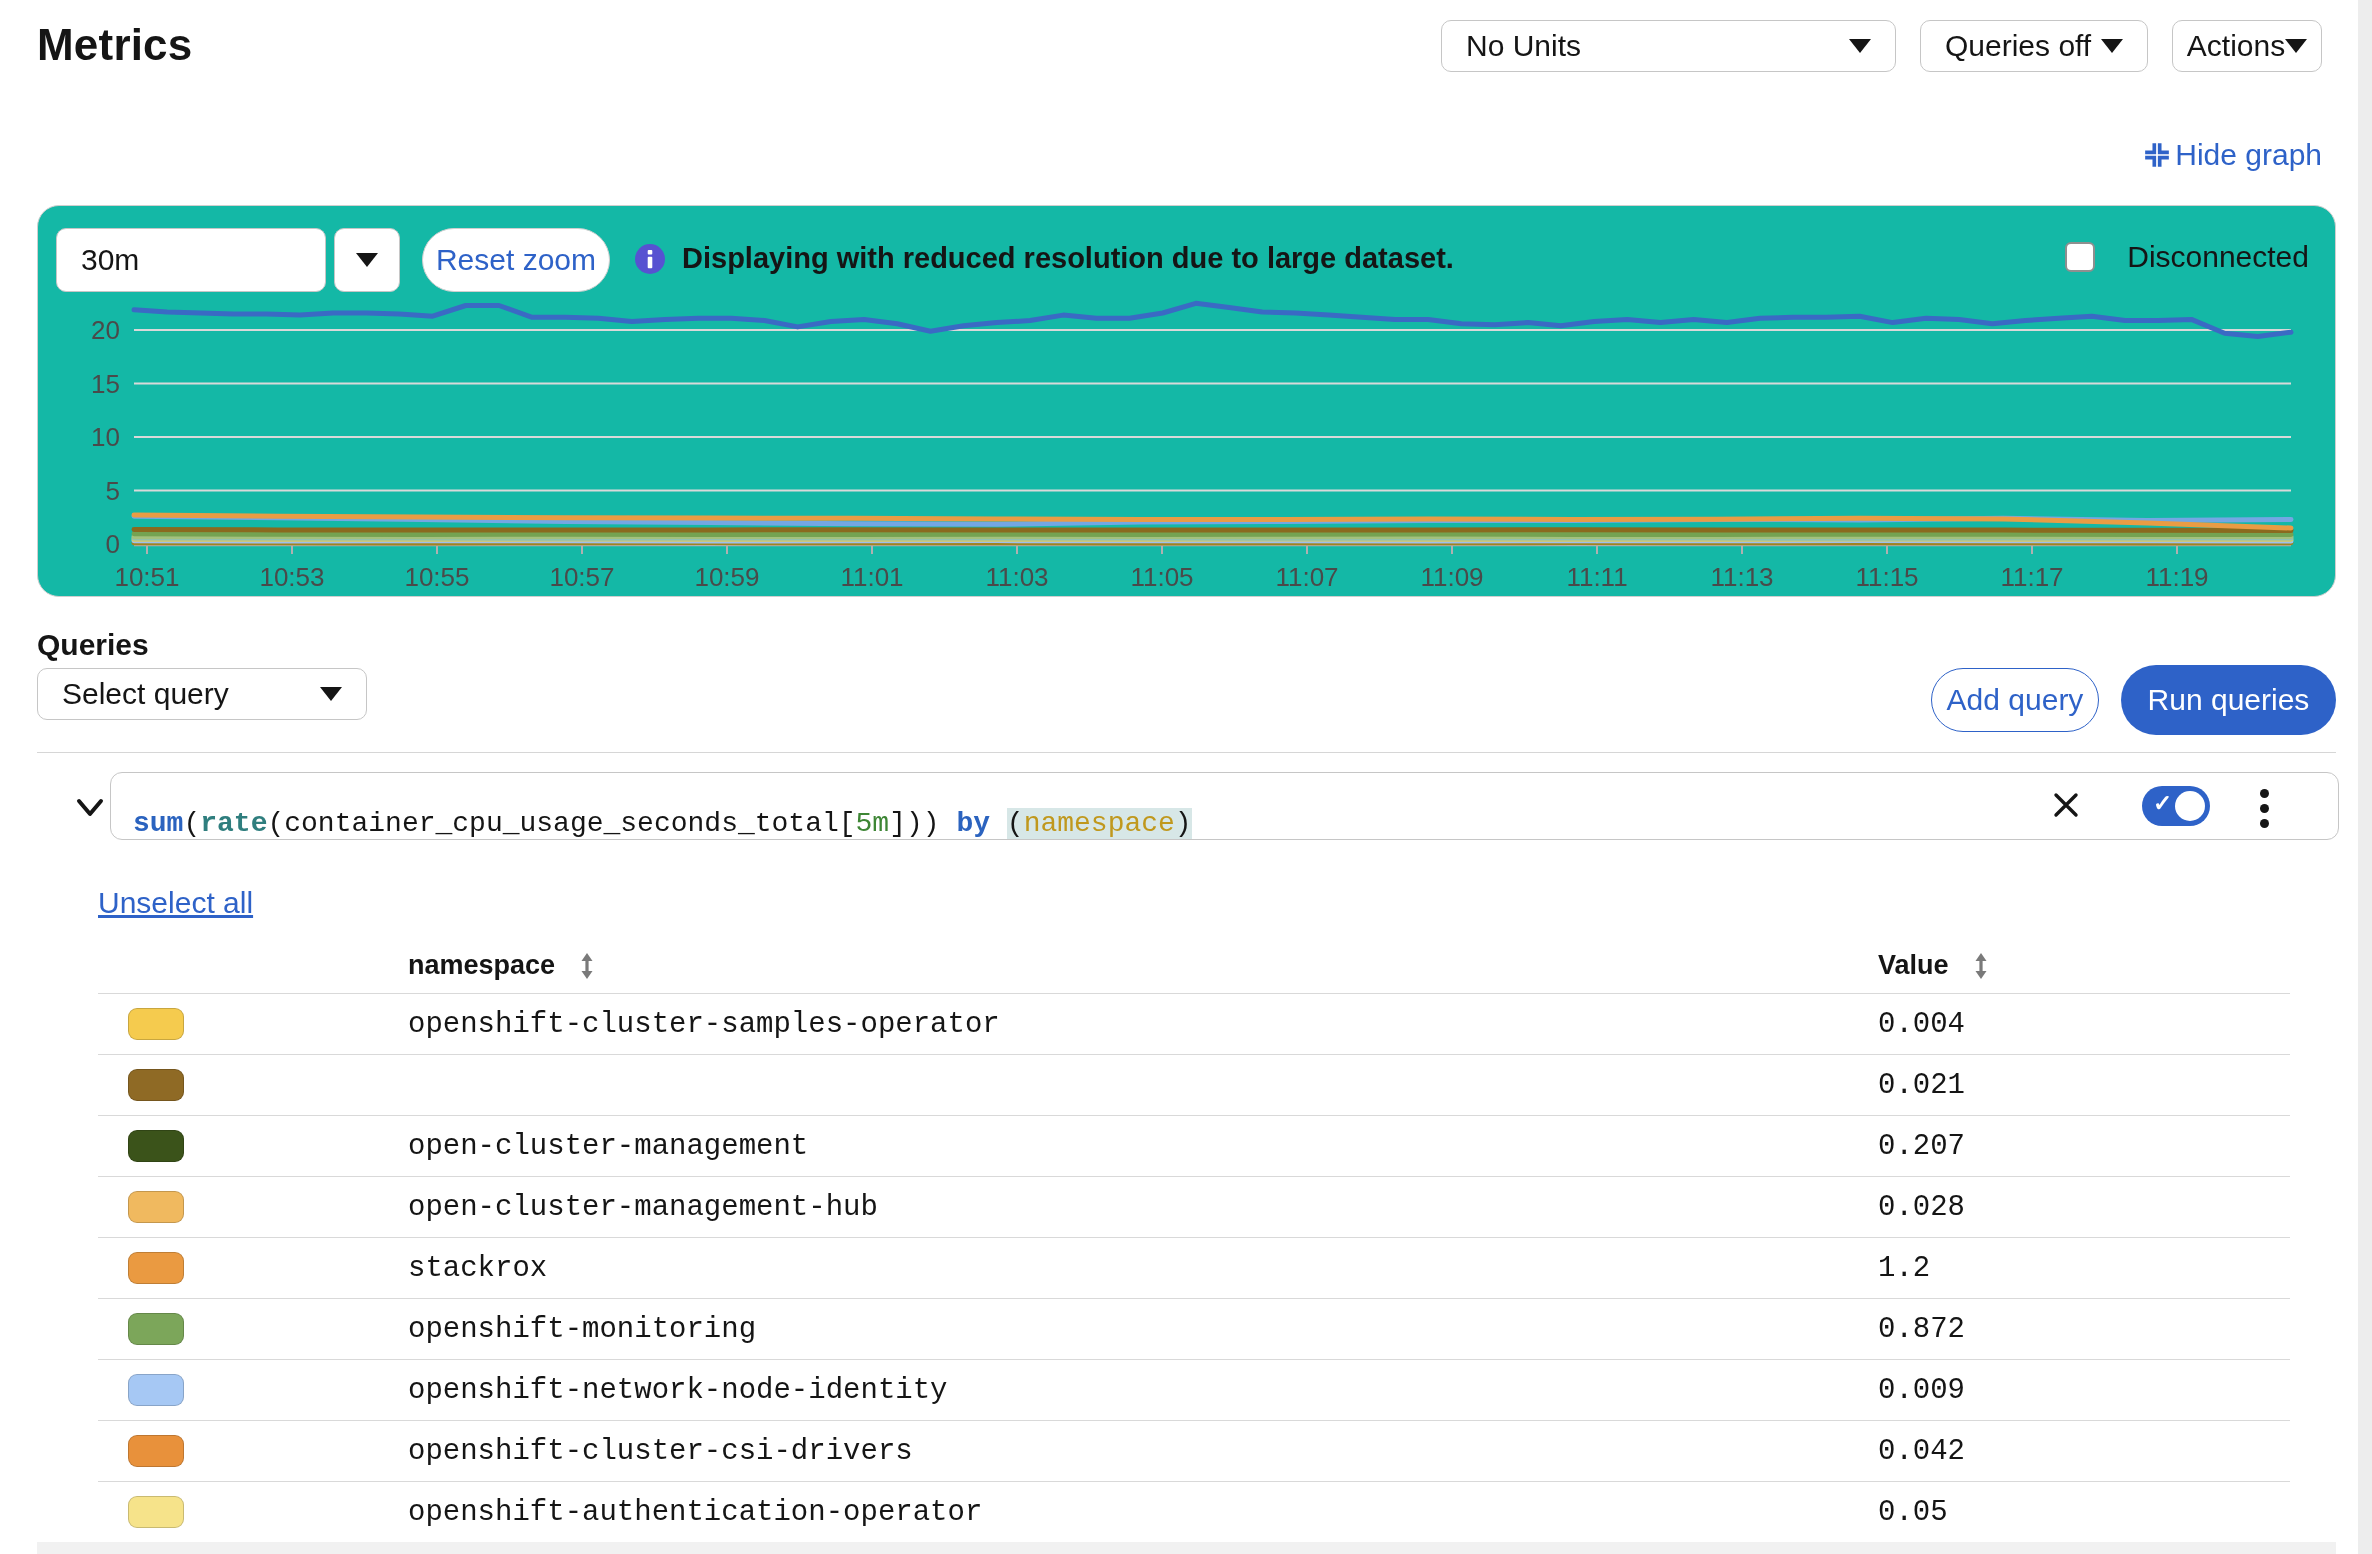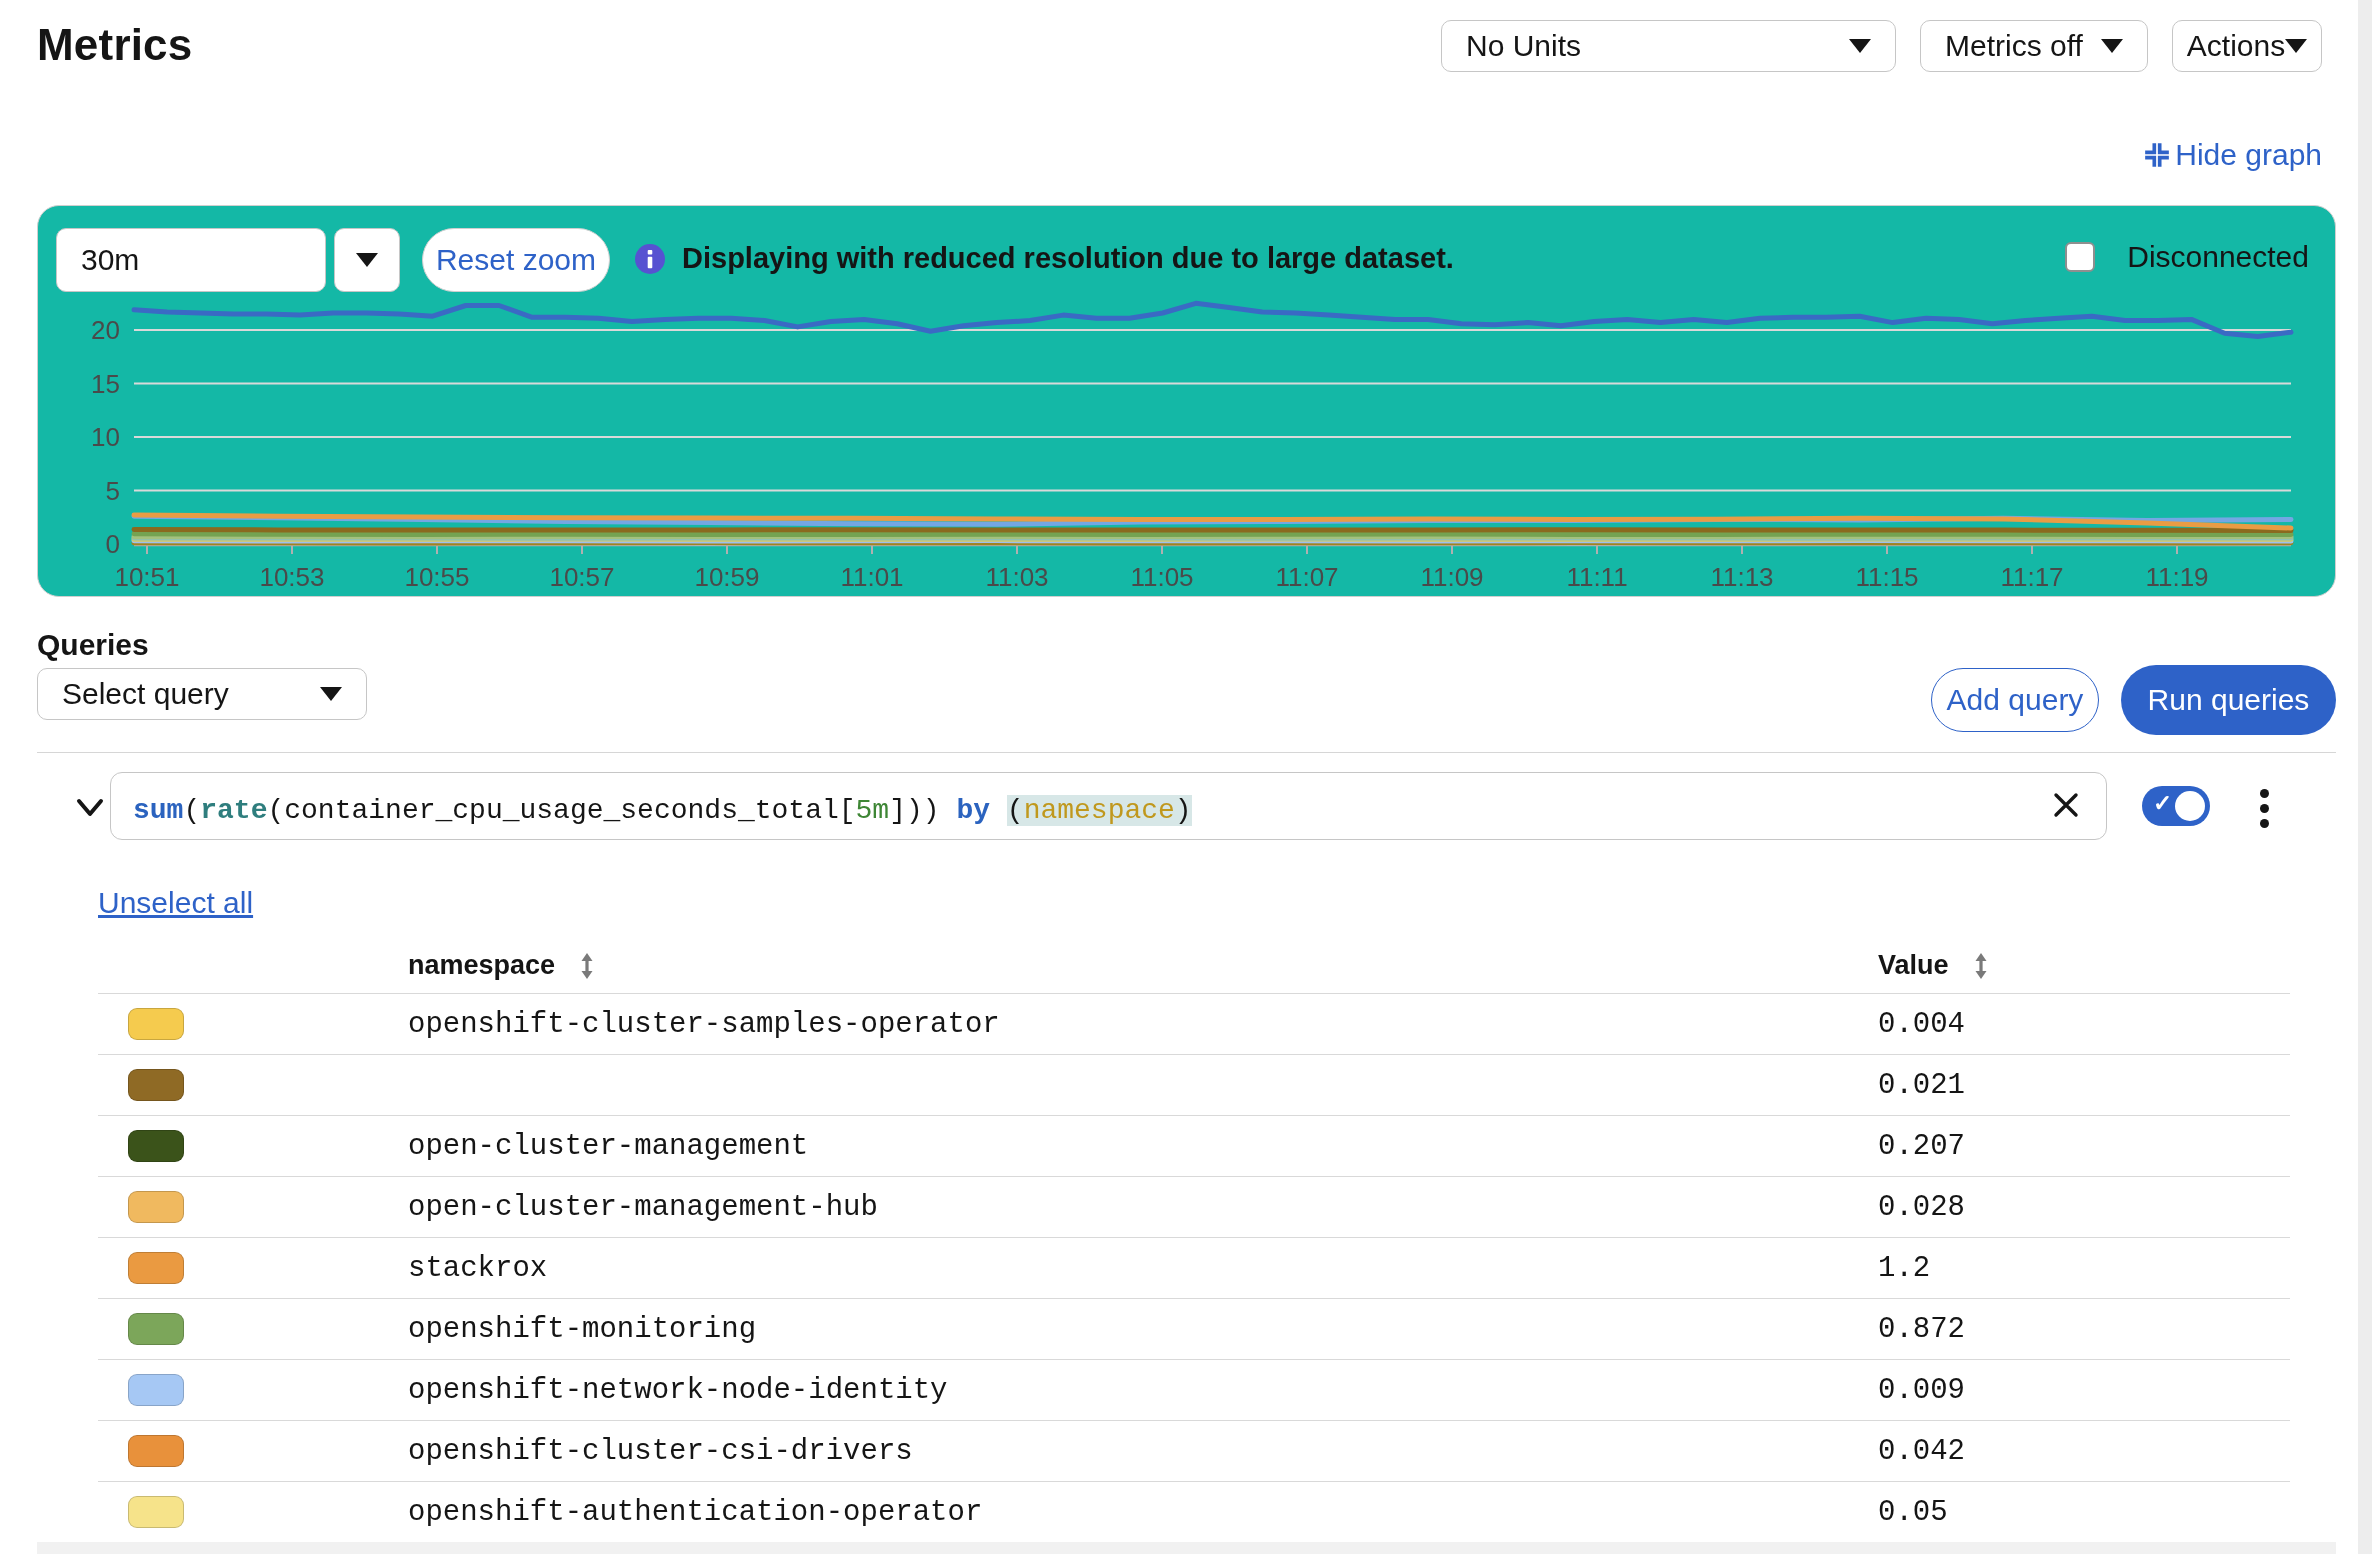--- a/index.html
+++ b/index.html
@@ -31,21 +31,21 @@
 
   
   #queries-label { position:absolute; top:628px; left:37px; font-size:30px; font-weight:700; }
   #select-query { position:absolute; top:668px; left:37px; width:330px; }
   #add-query-button { position:absolute; top:668px; left:1931px; width:168px; height:64px; border:1.5px solid var(--accent); border-radius:999px; background:#fff; color:var(--accent); font-size:30px; display:flex; align-items:center; justify-content:center; cursor:pointer; }
   #run-queries-button { position:absolute; top:665px; left:2121px; width:215px; height:70px; border:none; border-radius:999px; background:var(--accent); color:#fff; font-size:30px; display:flex; align-items:center; justify-content:center; cursor:pointer; }
   #queries-divider { position:absolute; top:752px; left:37px; width:2299px; height:1px; background:#d6d6d6; }
 
   
   #expand-toggle { position:absolute; top:794px; left:70px; width:40px; height:30px; background:none; border:none; cursor:pointer; }
-  #expression-field { position:absolute; top:772px; left:110px; width:1997px; height:68px; border:1.5px solid var(--border); border-radius:12px; background:#fff; display:flex; align-items:center; padding:8px 70px 0 22px; cursor:text; }
+  #expression-field { position:absolute; top:772px; left:110px; width:2229px; height:68px; border:1.5px solid var(--border); border-radius:12px; background:#fff; display:flex; align-items:flex-end; padding:8px 70px 0 22px; cursor:text; }
   #expression-content { font-family:"Liberation Mono", monospace; font-size:28px; white-space:pre; }
   .tok-keyword { color:#2b63bf; font-weight:700; }
   .tok-function { color:#2f7e7e; font-weight:700; }
   .tok-duration { color:#3e8635; }
   .tok-label { color:#c0981d; background:#d7e7e7; }
   .tok-plain { color:#151515; }
   .tok-plain-hl { color:#151515; background:#d7e7e7; }
   #clear-expression { position:absolute; top:786px; left:2044px; width:44px; height:40px; background:none; border:none; cursor:pointer; }
   #query-switch { position:absolute; top:786px; left:2142px; width:68px; height:40px; border-radius:20px; background:var(--accent); cursor:pointer; }
   #query-switch .knob { position:absolute; top:5px; right:5px; width:30px; height:30px; border-radius:50%; background:#fff; }
@@ -73,21 +73,21 @@
 <div id="canvas">
 
   <div id="page-header">
     <h1 id="page-title">Metrics</h1>
     <div class="hdr-controls">
       <div class="select" style="width:455px;">
         <span>No Units</span>
         <span class="caret"></span>
       </div>
       <div class="select" style="width:228px;">
-        <span>Metrics off</span>
+        <span>Queries off</span>
         <span class="caret"></span>
       </div>
       <div class="select" style="width:150px; justify-content:center; padding:0 16px;">
         <span>Actions</span>
         <span class="caret"></span>
       </div>
     </div>
   </div>
 
   <a id="hide-graph-link">

